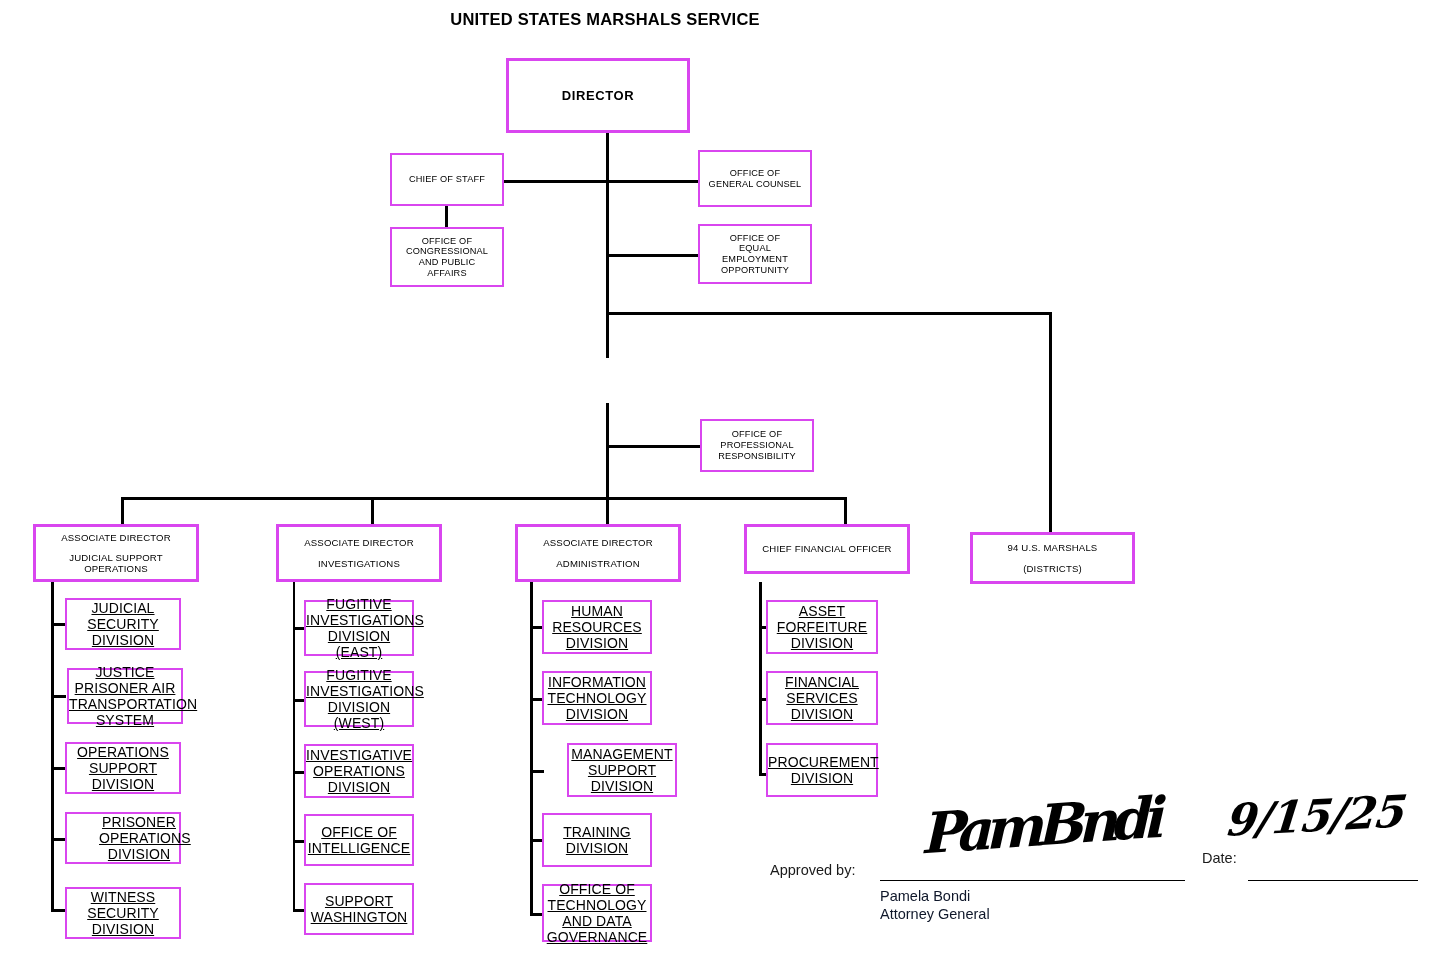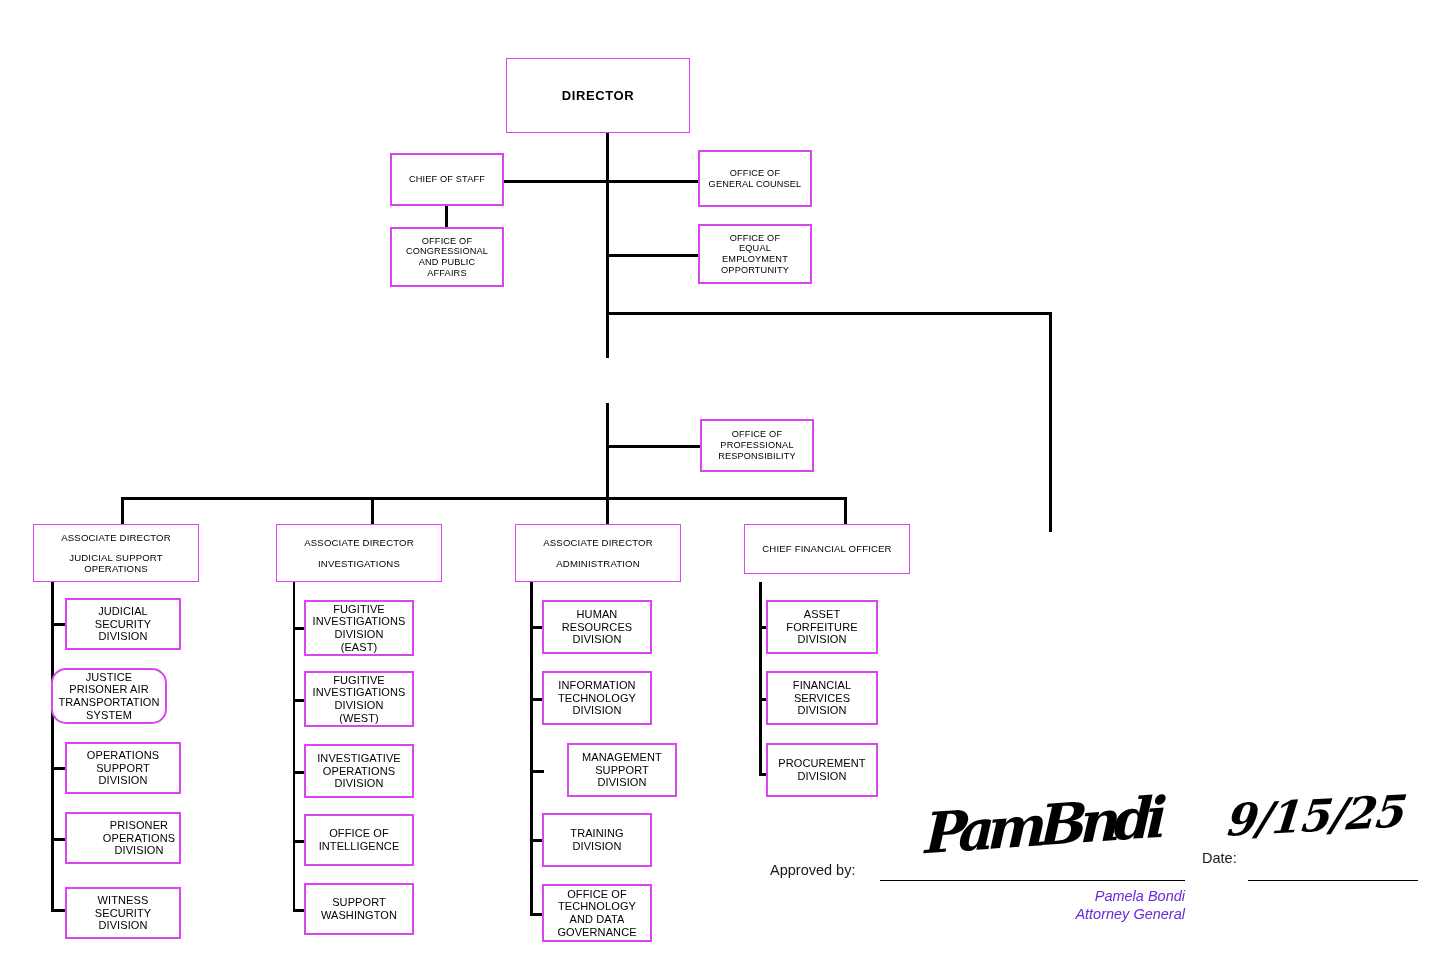--- a/index.html
+++ b/index.html
@@ -28,37 +28,37 @@
     text-align: center;
     font-size: 16.5px;
     font-weight: bold;
     letter-spacing: 0.2px;
   }
   
   .box {
     position: absolute;
     box-sizing: border-box;
     background: #ffffff;
-    border: 1px solid #d946ef;
+    border: 3px solid #d946ef;
     display: flex;
     flex-direction: column;
     align-items: center;
     justify-content: center;
     text-align: center;
     line-height: 1.16;
     z-index: 5;
   }
   .box .ln { display: block; width: 100%; }
   .box.thin { border-width: 2.5px; }
   
   .lvl-top   { font-size: 13px; font-weight: bold; letter-spacing: 0.6px; }
   .lvl-exec  { font-size: 13px; font-weight: bold; letter-spacing: 0.4px; }
   .lvl-mid   { font-size: 9.2px; font-weight: normal; letter-spacing: 0.15px; }
   .lvl-assoc { font-size: 9.6px; font-weight: normal; letter-spacing: 0.15px; }
-  .lvl-div   { font-size: 11px; font-weight: normal; letter-spacing: 0.1px; }
+  .lvl-div   { font-size: 14px; font-weight: normal; letter-spacing: 0.1px; text-decoration: underline; }
   .gap-line  { margin-top: 9px; }
   
   .h, .v {
     position: absolute;
     background: #000000;
     z-index: 1;
   }
   .h { height: 3px; }
   .v { width: 3px; }
   .v.thinline { width: 2px; }
@@ -76,24 +76,23 @@
     font-size: 14.5px;
     color: #1a1a1a;
   }
   .sig-rule {
     position: absolute;
     border-bottom: 1.6px solid #000000;
     height: 0;
   }
   .sig-name {
     position: absolute;
-    text-align: right;
+    text-align: left;
     font-size: 14.5px;
-    color: #6d28d9;
-    font-style: italic;
+    color: #0f172a;
   }
   .sig-mark {
     position: absolute;
     font-family: "DejaVu Serif", serif;
     color: #000000;
     white-space: nowrap;
   }
   .sig-scribble {
     left: 155px;
     top: -8px;
@@ -111,20 +110,21 @@
     font-weight: bold;
     transform: rotate(-3deg) skewX(-10deg);
     letter-spacing: -1px;
   }
 </style>
 </head>
 <body>
 
 <div id="chart">
 
+  <div class="title">UNITED STATES MARSHALS SERVICE</div>
 
   <div class="v" style="left:606px; top:133px; height:225px;"></div>
 
   <div class="h" style="left:504px; top:180px; width:104px;"></div>
 
   <div class="h" style="left:606px; top:180px; width:92px;"></div>
 
   <div class="v" style="left:445px; top:204px; height:23px;"></div>
 
   <div class="h" style="left:606px; top:254px; width:92px;"></div>
@@ -169,39 +169,43 @@
     <span class="ln">OPPORTUNITY</span>
   </div>
 
 
   <div class="box thin lvl-mid" style="left:700px; top:419px; width:114px; height:53px;">
     <span class="ln">OFFICE OF</span>
     <span class="ln">PROFESSIONAL</span>
     <span class="ln">RESPONSIBILITY</span>
   </div>
 
+  <div class="box lvl-assoc" style="left:970px; top:532px; width:165px; height:52px;">
+    <span class="ln">94 U.S. MARSHALS</span>
+    <span class="ln gap-line">(DISTRICTS)</span>
+  </div>
 
   <div class="box lvl-assoc" style="left:33px; top:524px; width:166px; height:58px;">
     <span class="ln">ASSOCIATE DIRECTOR</span>
     <span class="ln gap-line">JUDICIAL SUPPORT</span>
     <span class="ln">OPERATIONS</span>
   </div>
   <div class="v" style="left:51px; top:582px; height:330px;"></div>
   <div class="h" style="left:51px; top:623px; width:15px;"></div>
   <div class="h" style="left:51px; top:695px; width:15px;"></div>
   <div class="h" style="left:51px; top:767px; width:15px;"></div>
   <div class="h" style="left:51px; top:838px; width:15px;"></div>
   <div class="h" style="left:51px; top:909px; width:15px;"></div>
 
   <div class="box thin lvl-div" style="left:65px; top:598px; width:116px; height:52px;">
     <span class="ln">JUDICIAL</span>
     <span class="ln">SECURITY</span>
     <span class="ln">DIVISION</span>
   </div>
-  <div class="box thin lvl-div" style="left:51px; top:668px; width:116px; height:56px;border-radius:15px;">
+  <div class="box thin lvl-div" style="left:67px; top:668px; width:116px; height:56px;">
     <span class="ln">JUSTICE</span>
     <span class="ln">PRISONER AIR</span>
     <span class="ln">TRANSPORTATION</span>
     <span class="ln">SYSTEM</span>
   </div>
   <div class="box thin lvl-div" style="left:65px; top:742px; width:116px; height:52px;">
     <span class="ln">OPERATIONS</span>
     <span class="ln">SUPPORT</span>
     <span class="ln">DIVISION</span>
   </div>

